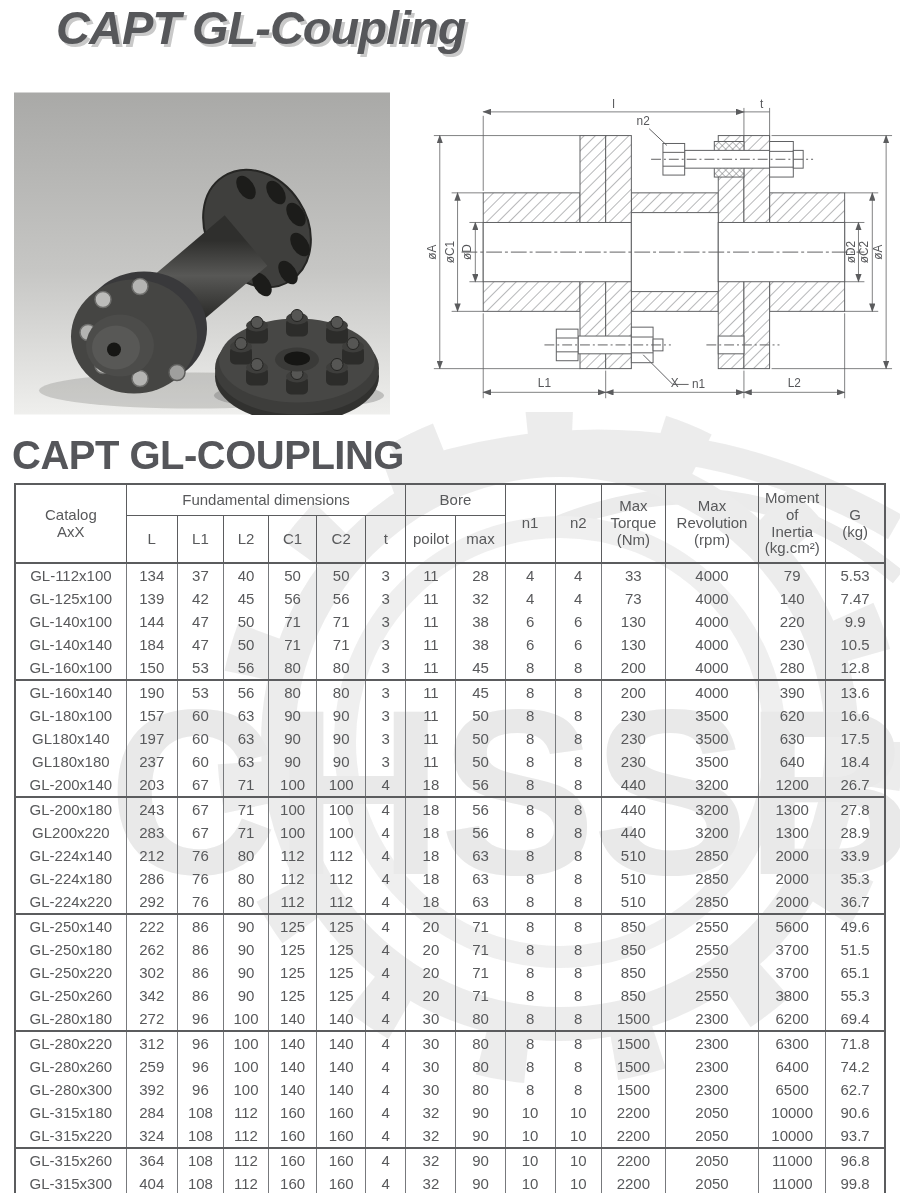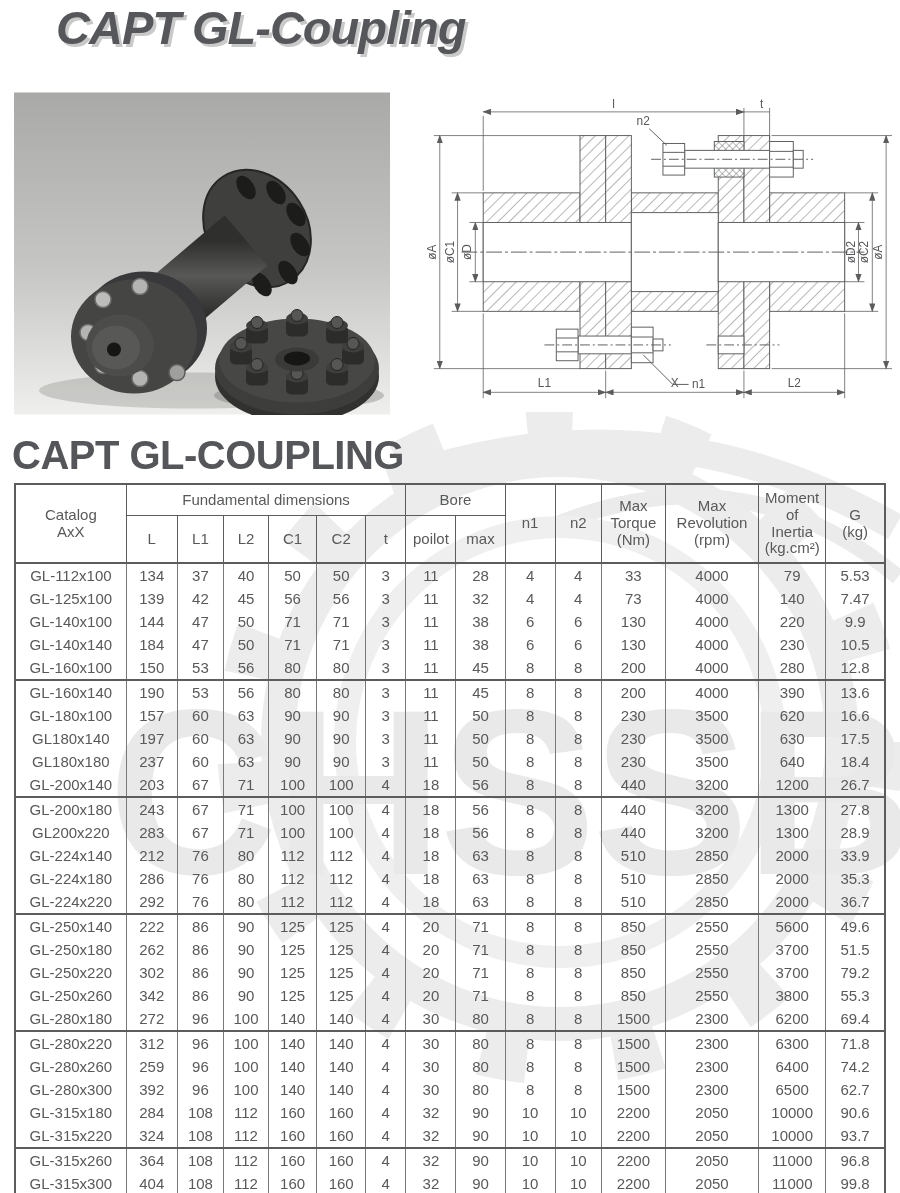--- a/index.html
+++ b/index.html
@@ -634,21 +634,21 @@
         <td>125</td>
         <td>125</td>
         <td>4</td>
         <td>20</td>
         <td>71</td>
         <td>8</td>
         <td>8</td>
         <td>850</td>
         <td>2550</td>
         <td>3700</td>
-        <td>79.2</td>
+        <td>65.1</td>
       </tr>
       <tr>
         <td>GL-250x260</td>
         <td>342</td>
         <td>86</td>
         <td>90</td>
         <td>125</td>
         <td>125</td>
         <td>4</td>
         <td>20</td>

